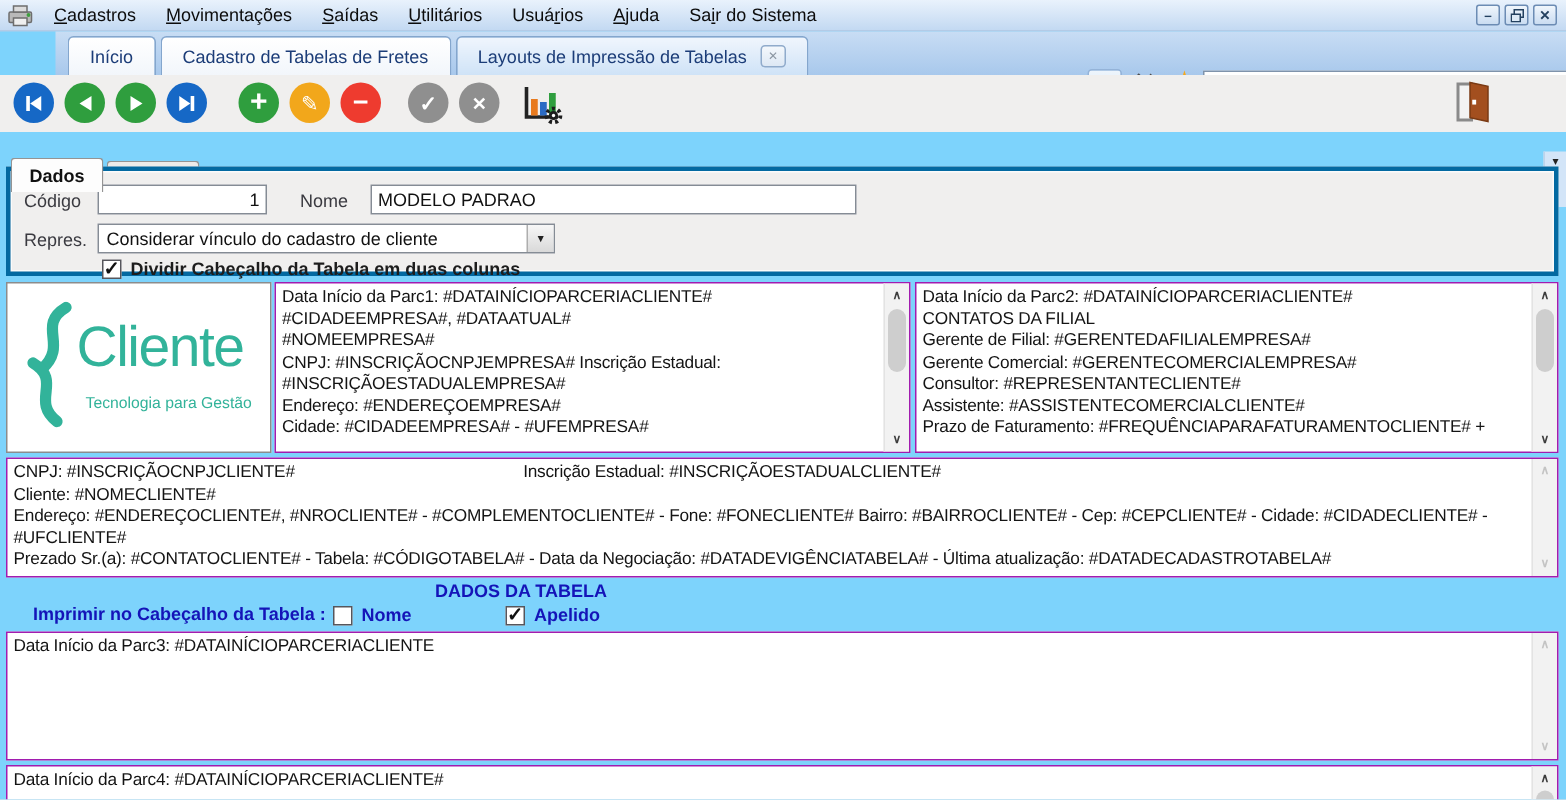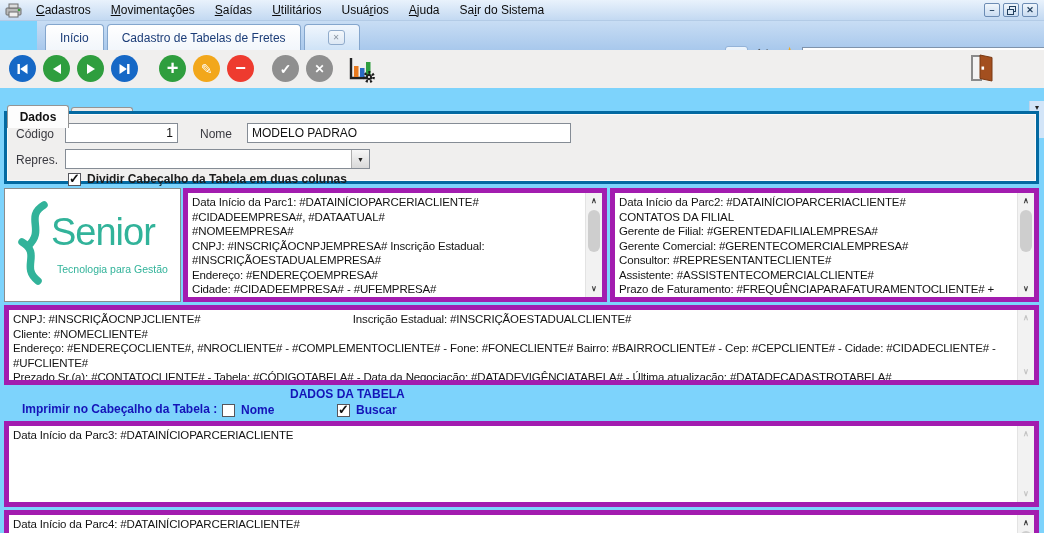--- a/index.html
+++ b/index.html
@@ -76,21 +76,21 @@
   .selbtn { margin-left:auto; width:18px; align-self:stretch;
     background:linear-gradient(#f7f7f7,#d9d9d9); border-left:1px solid #aeaeae;
     display:flex; align-items:center; justify-content:center; font-size:7px; color:#222; }
   .cb { width:13px; height:13px; background:#fff; border:1px solid #56565c; position:relative; }
   .cb .mk { display:none; position:absolute; left:0px; top:-3px; font-size:13px; font-weight:bold; color:#111; }
   .cb.checked .mk { display:block; }
   .cbrow { position:absolute; display:flex; align-items:center; gap:6px; }
   .cbrow .cblbl { font-size:12px; font-weight:bold; color:#1d1d1d; }
 
   
-  .panel { position:absolute; background:#fff; border:5px solid #a21caf; display:flex; }
+  .panel { position:absolute; background:#fff; border:1px solid #a21caf; display:flex; }
   .panel-text { flex:1; padding:2px 4px; font-size:11.5px; letter-spacing:-0.15px;
     line-height:14.55px; white-space:pre-wrap; color:#141414; overflow:hidden; }
   .vscroll { width:17px; background:#f2f2f2; border-left:1px solid #e3e3e3; position:relative; }
   .sarrow { position:absolute; left:0; width:100%; text-align:center; font-size:8px;
     font-weight:bold; color:#3d3d3d; line-height:14px; }
   .sarrow.up { top:1px; } .sarrow.down { bottom:1px; }
   .vscroll.dis .sarrow { color:#c4c4c4; }
   .vthumb { position:absolute; left:2px; width:12px; background:#cecece; border-radius:6px; }
 
   
@@ -138,20 +138,21 @@
 
   <div class="tabstrip">
     <div class="wtabs">
       <div class="wtab">
         <span>Início</span>
       </div>
       <div class="wtab">
         <span>Cadastro de Tabelas de Fretes</span>
       </div>
       <div class="wtab active">
+        <span>Layouts de Impressão de Tabelas</span>
         <span class="tab-close">✕</span>
       </div>
     </div>
     <div class="heart-btn">♡</div>
     <svg class="pin-btn" viewBox="0 0 18 18">
       <polygon points="11,2 16,7 12.5,9.5 8.5,5.5" fill="#4d4d4d"></polygon>
       <line x1="9.5" y1="8.5" x2="4.5" y2="15.5" stroke="#4d4d4d" stroke-width="1.7"></line>
       <line x1="2.5" y1="2.5" x2="15.5" y2="15.5" stroke="#4d4d4d" stroke-width="1.9"></line>
     </svg>
     <span class="star-btn">★</span>
@@ -228,38 +229,39 @@
     <span>Gerente</span>
   </div>
 
   <div class="groupbox">
     <span class="lbl" style="left:9px; top:13px">Código</span>
     <div class="field" style="left:58px; top:9px; width:113px; height:20px; text-align:right">1</div>
     <span class="lbl" style="left:193px; top:13px">Nome</span>
     <div class="field" style="left:240px; top:9px; width:324px; height:20px">MODELO PADRAO</div>
     <span class="lbl" style="left:9px; top:39px">Repres.</span>
     <div class="selbox" style="left:58px; top:35px; width:305px; height:20px">
+      <span>Considerar vínculo do cadastro de cliente</span>
       <span class="selbtn">
         <span>▼</span>
       </span>
     </div>
     <div class="cbrow" style="left:61px; top:58px">
       <div class="cb checked">
         <span class="mk">✓</span>
       </div>
       <span class="cblbl">Dividir Cabeçalho da Tabela em duas colunas</span>
     </div>
   </div>
 
   <div class="logo-panel">
     <svg class="swoosh" width="34" height="86" viewBox="0 0 34 86">
       <path d="M29,4 C9,16 31,29 13,45" stroke="#32b39a" stroke-width="7.5" fill="none" stroke-linecap="round"></path>
       <path d="M7,41 C27,53 5,66 23,80" stroke="#32b39a" stroke-width="7.5" fill="none" stroke-linecap="round"></path>
     </svg>
-    <div class="brand">Senior</div>
+    <div class="brand">Cliente</div>
     <div class="tagline">Tecnologia para Gestão</div>
   </div>
 
   <div class="panel" style="left:183px; top:188px; width:424px; height:114px">
     <div class="panel-text">Data Início da Parc1: #DATAINÍCIOPARCERIACLIENTE#
 #CIDADEEMPRESA#, #DATAATUAL#
 #NOMEEMPRESA#
 CNPJ: #INSCRIÇÃOCNPJEMPRESA# Inscrição Estadual:
 #INSCRIÇÃOESTADUALEMPRESA#
 Endereço: #ENDEREÇOEMPRESA#
@@ -302,21 +304,21 @@
   <div class="cbrow" style="left:222px; top:403px">
     <div class="cb">
       
     </div>
     <span class="cblbl navy">Nome</span>
   </div>
   <div class="cbrow" style="left:337px; top:403px">
     <div class="cb checked">
       <span class="mk">✓</span>
     </div>
-    <span class="cblbl navy">Buscar</span>
+    <span class="cblbl navy">Apelido</span>
   </div>
 
   <div class="panel" style="left:4px; top:421px; width:1035px; height:86px">
     <div class="panel-text">Data Início da Parc3: #DATAINÍCIOPARCERIACLIENTE</div>
     <div class="vscroll dis">
       <div class="sarrow up">∧</div>
       <div class="sarrow down">∨</div>
     </div>
   </div>
 

